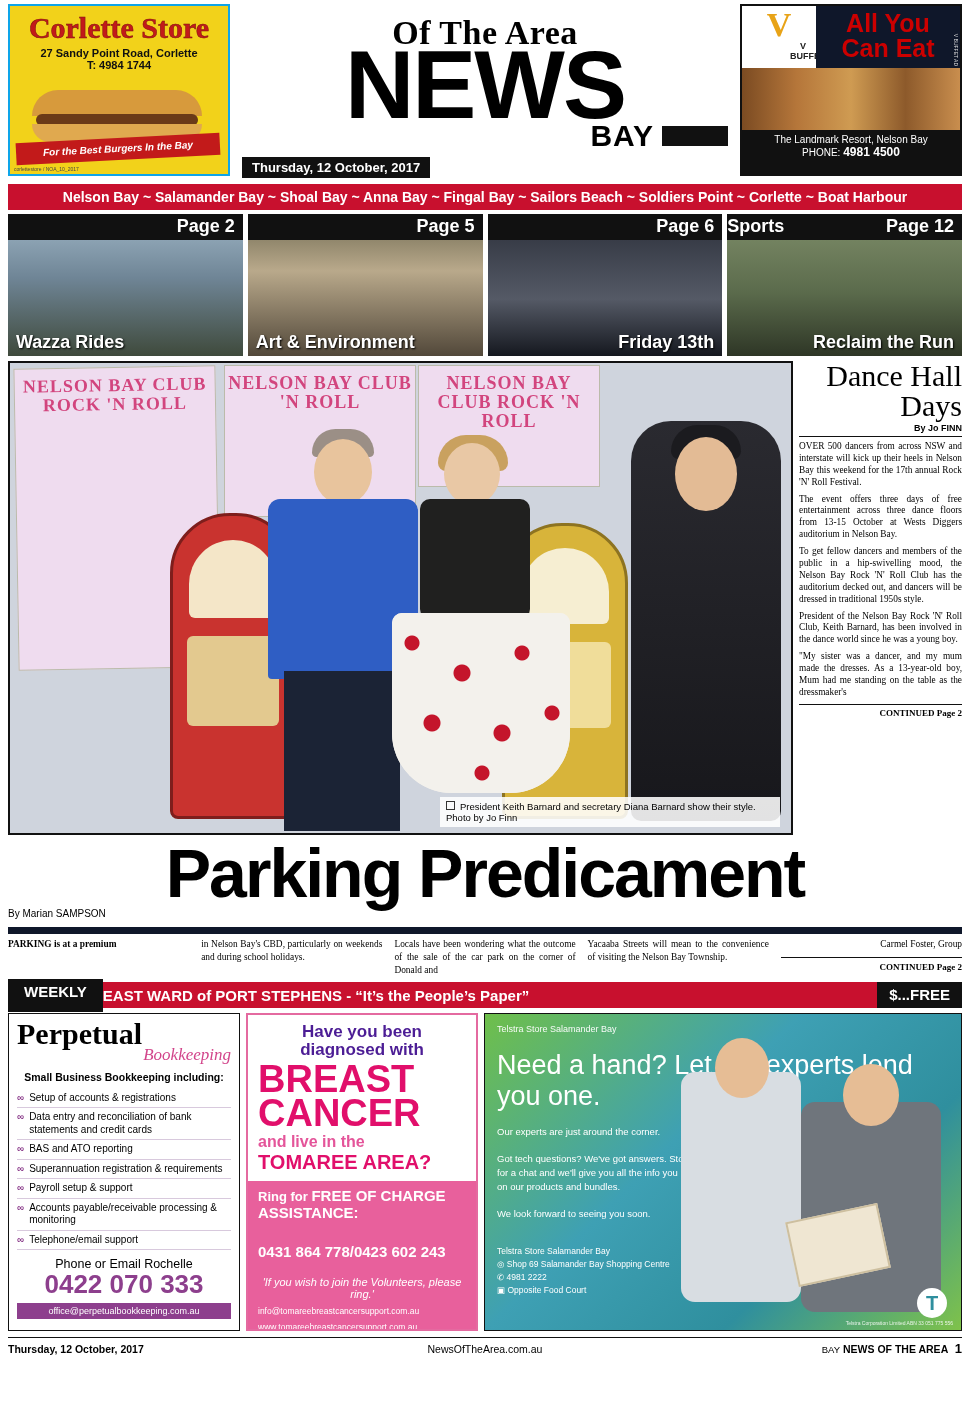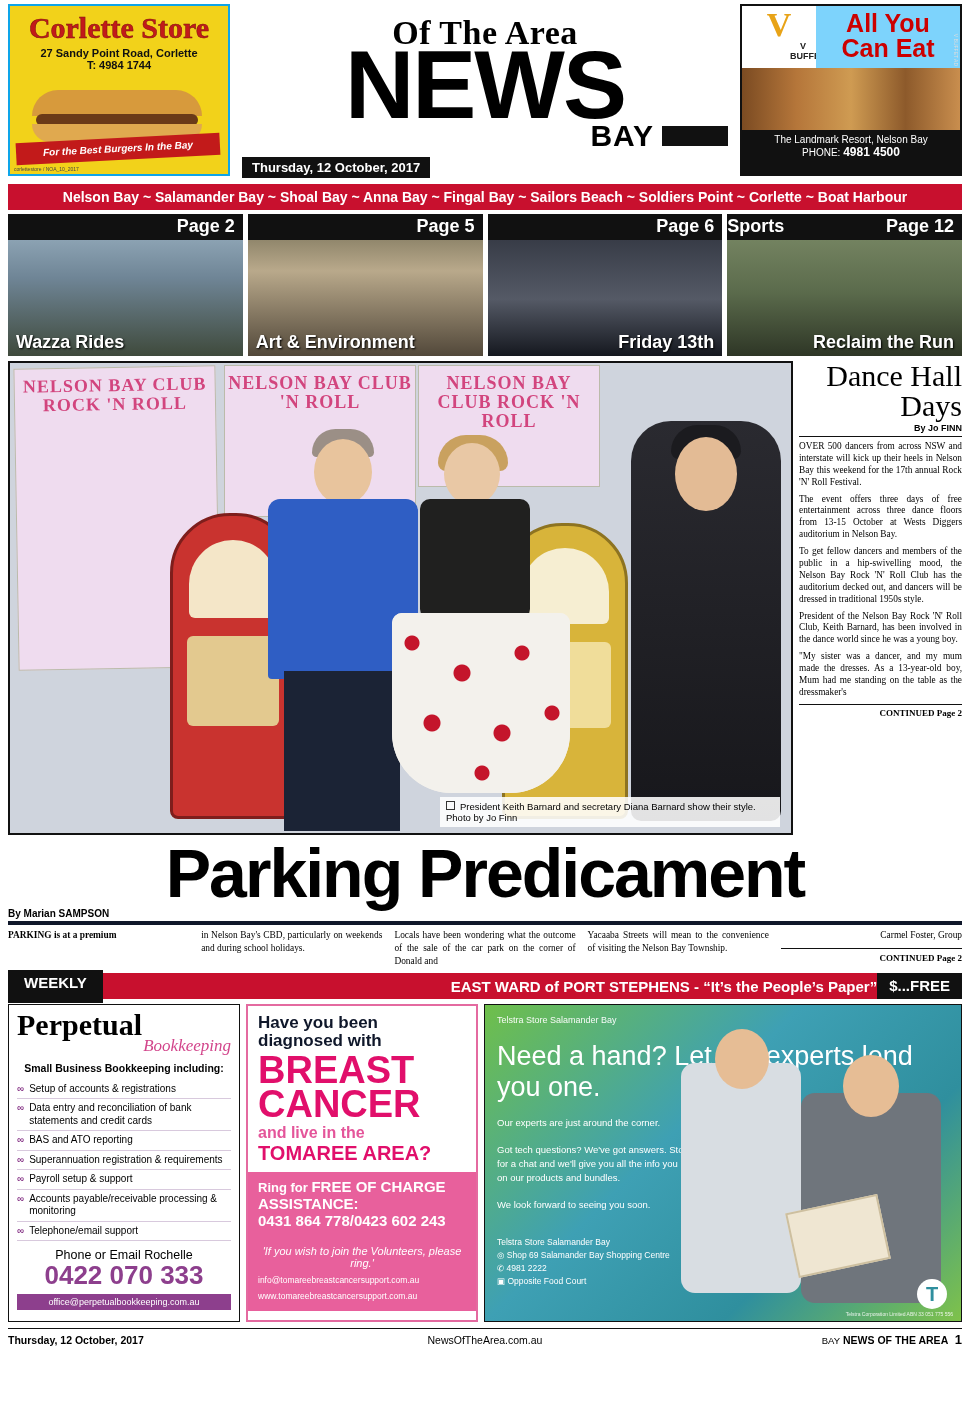--- a/index.html
+++ b/index.html
@@ -25,21 +25,21 @@
   .bay-row{display:flex;align-items:center;justify-content:flex-end;margin-top:-4px;}
   .bay-word{font-family:"Liberation Sans",sans-serif;font-weight:bold;font-size:30px;letter-spacing:1px;}
   .bay-block{width:66px;height:20px;background:#111;margin-left:8px;}
   .dateline{position:absolute;left:12px;bottom:4px;background:#111;color:#fff;font-size:13px;font-weight:bold;padding:3px 10px;}
 
   .ad-buffet{width:218px;height:168px;border:2px solid #111;position:relative;overflow:hidden;background:#111;}
   .buffet-top{height:62px;background:#ffffff;display:flex;}
   .vbuffet{width:74px;text-align:center;padding-top:4px;}
   .vmark{font-family:"Liberation Serif",serif;font-size:34px;color:#e8a317;font-weight:bold;line-height:0.9;}
   .vbuffet-txt{font-size:9px;font-weight:bold;color:#222;padding-left:48px;}
-  .allyoucan{flex:1;background:#7dd3fc;color:#c00;font-weight:bold;font-size:25px;line-height:0.98;text-align:center;padding-top:5px;font-family:"Liberation Sans",sans-serif;}
+  .allyoucan{flex:1;background:#0f172a;color:#c00;font-weight:bold;font-size:25px;line-height:0.98;text-align:center;padding-top:5px;font-family:"Liberation Sans",sans-serif;}
   .buffet-photo{height:62px;background:linear-gradient(90deg,#7b4b22,#b5763a,#cf9b52,#8d5a2b,#c98e4e);}
   .buffet-foot{background:#111;color:#fff;text-align:center;font-size:10px;padding:4px 0 2px 0;}
   .buffet-foot b{font-size:12px;}
   .buffet-side{position:absolute;right:1px;top:60px;font-size:5px;color:#ddd;transform:rotate(90deg);transform-origin:right top;}
 
   
   .locality{margin:2px 8px 0 8px;background:#c8102e;color:#fff;text-align:center;font-weight:bold;font-size:14px;padding:5px 0;}
 
   
   .teasers{display:flex;gap:5px;margin:4px 8px 0 8px;}
@@ -94,56 +94,56 @@
   .sidestory{width:164px;}
   .dance-title{font-family:"Liberation Serif",serif;font-size:30px;font-weight:normal;text-align:right;line-height:1;margin:0 0 2px 0;}
   .byline{font-size:9px;text-align:right;font-weight:bold;border-bottom:1px solid #111;padding-bottom:3px;margin-bottom:4px;}
   .sidestory p{font-family:"Liberation Serif",serif;font-size:9.3px;line-height:1.28;text-align:justify;margin:0 0 5px 0;}
   .sidestory p:first-of-type:first-letter{}
   .continued{font-family:"Liberation Serif",serif;font-size:9px;font-weight:bold;text-align:right;border-top:1px solid #111;padding-top:3px;margin-top:2px;}
 
   
   .parking{margin:4px 8px 0 8px;}
   .parking h1{font-family:"Liberation Sans",sans-serif;font-weight:bold;font-size:68px;letter-spacing:-2px;line-height:0.96;margin:6px 0 2px 0;text-align:center;}
-  .parking-byline{font-size:10px;font-weight:bold;border-bottom:4px solid #0f172a;padding-bottom:2px;margin-bottom:4px;}
+  .parking-byline{font-size:10px;font-weight:normal;border-bottom:7px solid #0f172a;padding-bottom:8px;margin-bottom:4px;}
   .parking-cols{display:flex;gap:12px;font-family:"Liberation Serif",serif;font-size:9.4px;line-height:1.35;}
   .parking-cols .col{flex:1;text-align:justify;}
   .parking-cols .col b{font-weight:bold;}
   .parking-cols .col.last{text-align:right;}
   .cont2{font-size:9px;font-weight:bold;text-align:right;border-top:1px solid #111;margin-top:6px;padding-top:3px;}
 
   
   .weekly{display:flex;align-items:center;margin:6px 8px 0 8px;background:#c8102e;color:#fff;font-weight:bold;height:26px;}
   .weekly .left{background:#111;height:33px;line-height:26px;padding:0 16px;font-size:15px;}
-  .weekly .mid{flex:1;text-align:right;font-size:15px;}
+  .weekly .mid{flex:1;text-align:left;font-size:15px;}
   .weekly .right{background:#111;height:26px;line-height:26px;padding:0 12px;font-size:15px;}
 
   
   .bottomads{display:flex;gap:6px;margin:5px 8px 0 8px;}
   .ad{border:1px solid #111;box-sizing:border-box;position:relative;overflow:hidden;}
   .ad-perp{width:232px;height:318px;background:#fff;padding:6px 8px;}
   .perp-title{font-family:"Liberation Serif",serif;font-size:30px;font-weight:bold;line-height:0.95;}
   .perp-script{font-family:"Liberation Serif",serif;font-style:italic;font-size:17px;color:#d2458b;text-align:right;margin-top:-4px;}
   .perp-sub{font-size:10.5px;font-weight:bold;margin-top:6px;text-align:center;}
   .perp-list{list-style:none;margin:6px 0 0 0;padding:0;font-size:10px;line-height:1.25;}
   .perp-list li{display:flex;gap:5px;border-bottom:1px solid #d8c9dd;padding:3px 0;}
   .oo{color:#8d3f8d;font-weight:bold;}
   .perp-phone-label{text-align:center;font-size:12.5px;margin-top:7px;}
   .perp-phone{text-align:center;font-size:26px;font-weight:bold;color:#8d3f8d;line-height:1.05;}
   .perp-email{background:#8d3f8d;color:#fff;font-size:9px;text-align:center;padding:3px 0;margin-top:4px;}
 
   .ad-bc{width:232px;height:318px;background:#fff;border:2px solid #e46aa0;padding:8px 10px;}
-  .bc-line{color:#0f172a;font-size:17px;font-weight:bold;line-height:1.05;}
+  .bc-line{color:#4c1d95;font-size:17px;font-weight:bold;line-height:1.05;text-align:center;}
   .bc-big{color:#e10f6b;font-size:38px;font-weight:bold;line-height:0.9;margin:3px 0;}
   .bc-mid{color:#e4559a;font-size:16px;font-weight:bold;line-height:1.08;}
   .bc-area{color:#e10f6b;font-size:20px;font-weight:bold;line-height:1.1;}
   .bc-band{background:#e8609c;color:#fff;margin:8px -10px -8px -10px;padding:6px 10px 10px 10px;}
   .bc-band .r1{font-size:13px;font-weight:bold;}
   .bc-band .r1 b{font-size:15px;}
-  .bc-band .r2{font-size:15px;font-weight:bold;}
+  .bc-band .r2{font-size:15px;font-weight:bold;margin-top:22px;}
   .bc-band .r3{font-size:11px;font-style:italic;margin-top:16px;text-align:center;}
   .bc-band .r4{font-size:8.5px;margin-top:6px;word-break:break-all;}
 
   .ad-telstra{flex:1;height:318px;position:relative;background:linear-gradient(135deg,#6fbf4a 0%,#3ea0b4 40%,#2f8f9e 70%,#7fc24a 100%);color:#fff;padding:10px 12px;box-sizing:border-box;}
   .tel-small{font-size:9px;opacity:.95;}
   .tel-head{font-size:27px;line-height:1.12;margin-top:16px;font-family:"Liberation Sans",sans-serif;}
   .tel-body{font-size:9.5px;line-height:1.45;margin-top:14px;width:210px;}
   .tel-foot{position:absolute;left:12px;bottom:34px;font-size:8.5px;line-height:1.5;}
   .tel-t{position:absolute;right:14px;bottom:12px;width:30px;height:30px;border-radius:50%;background:#fff;color:#2f8f9e;font-weight:bold;font-size:20px;text-align:center;line-height:30px;}
   .tel-people{position:absolute;right:0;top:40px;width:310px;height:262px;}

